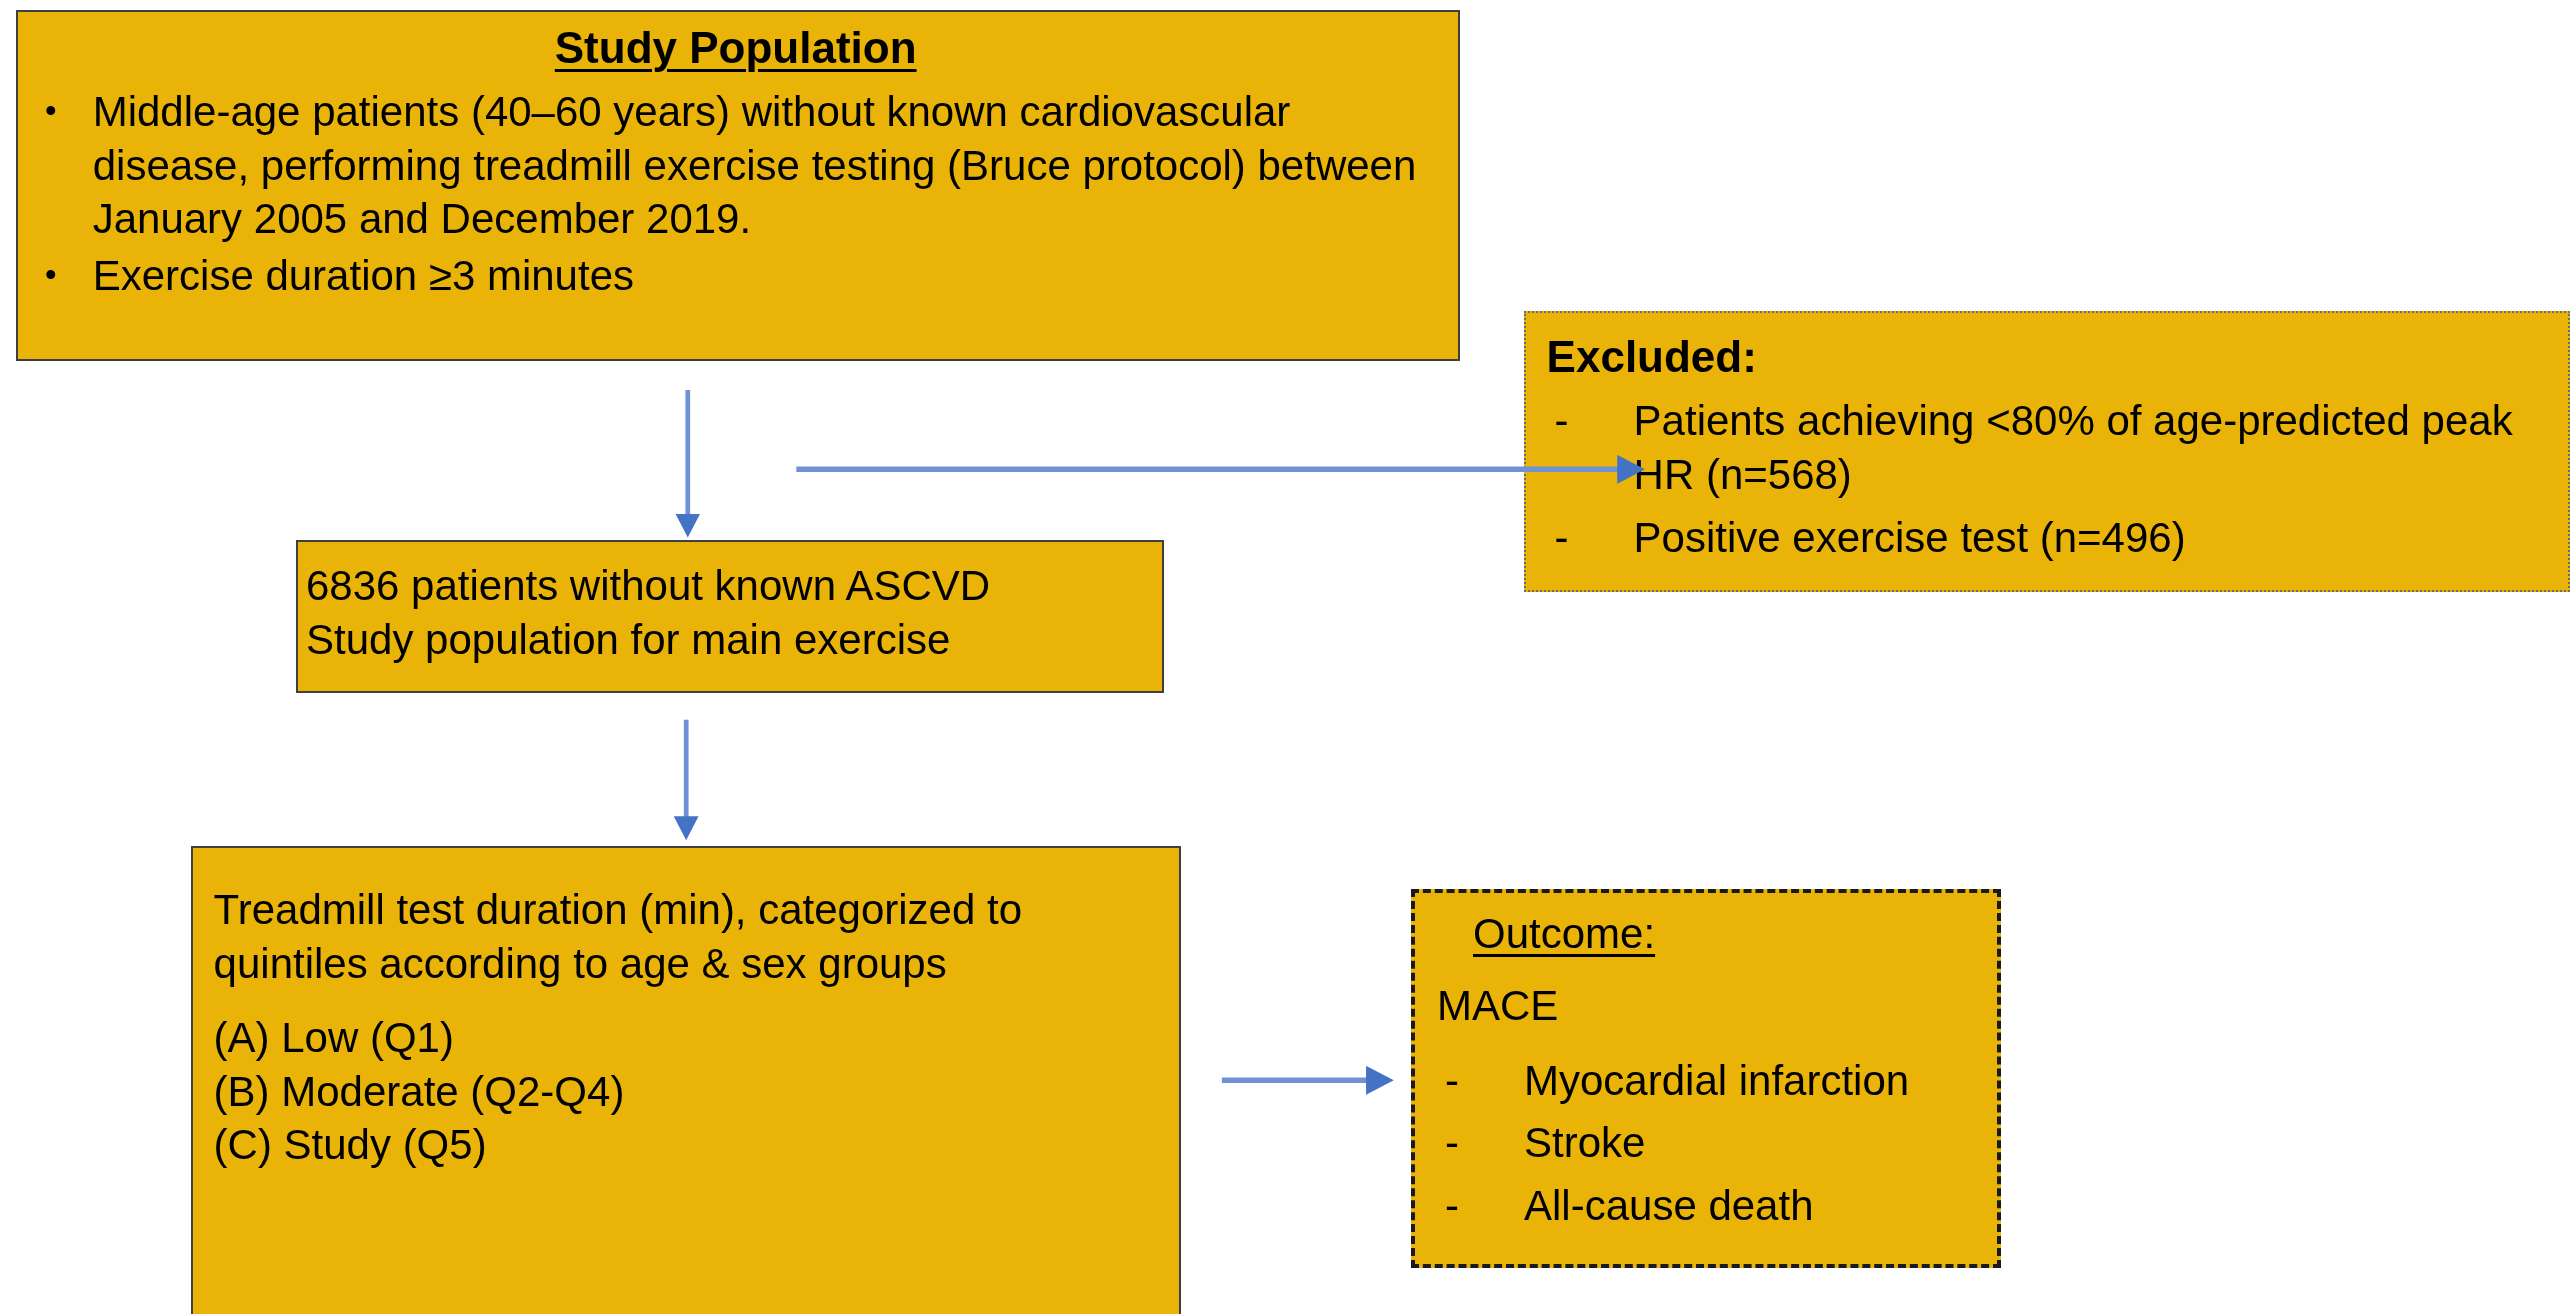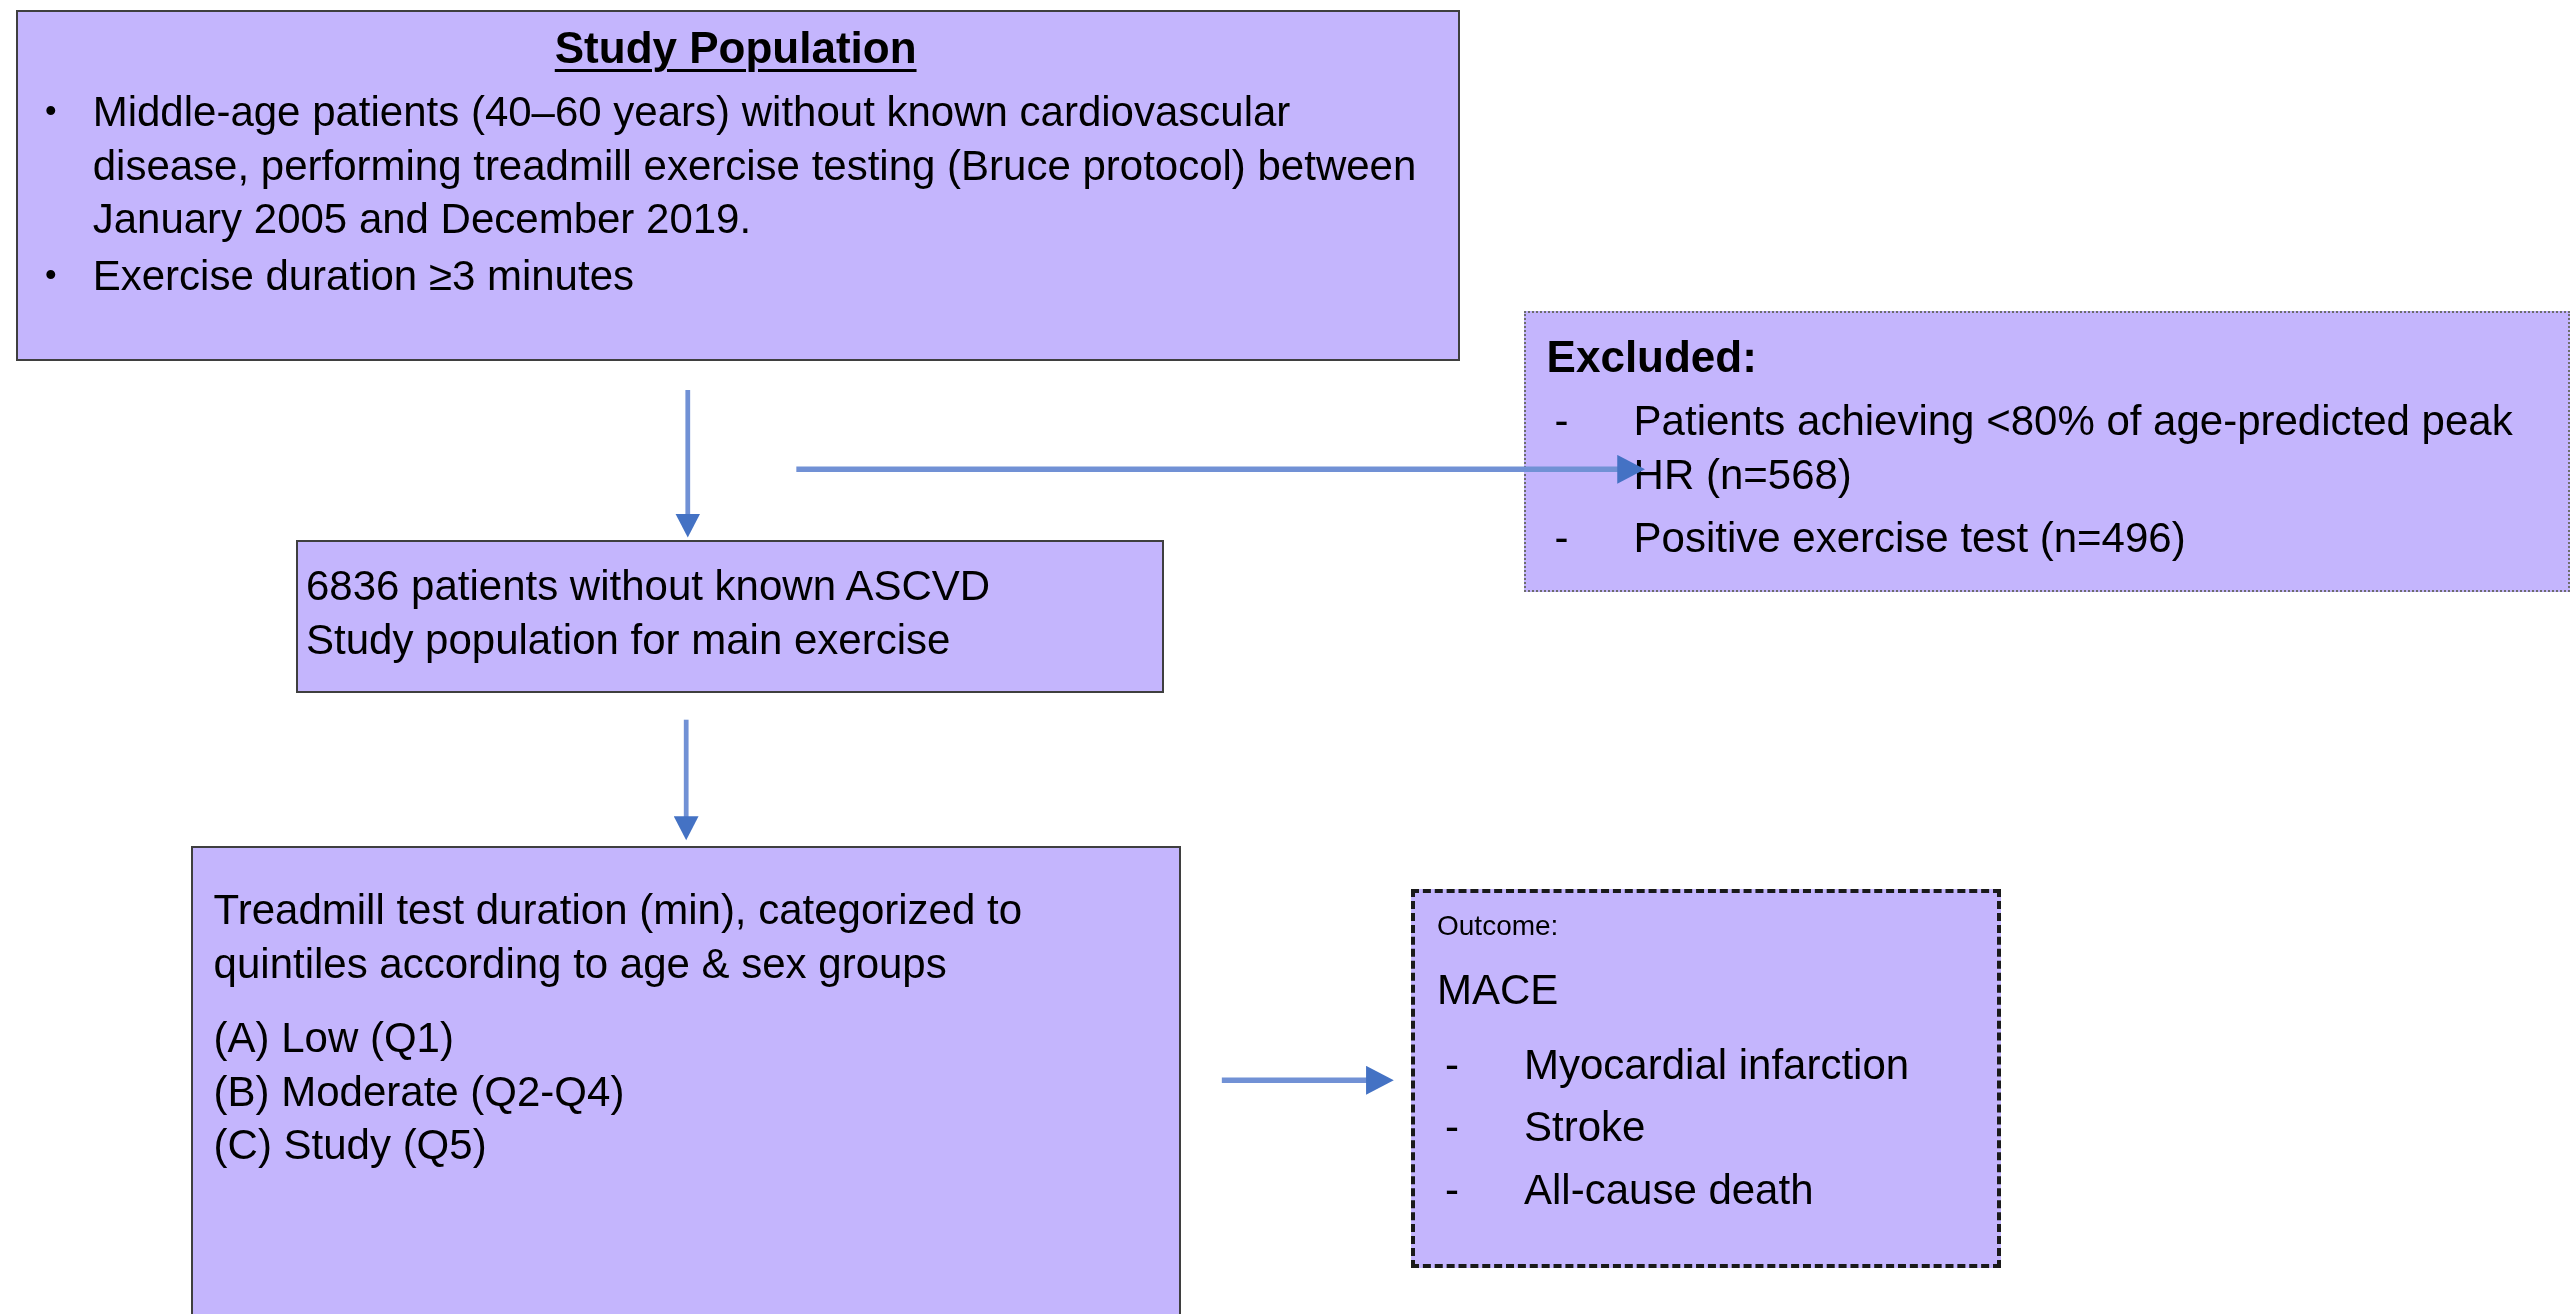--- a/index.html
+++ b/index.html
@@ -19,21 +19,21 @@
   .canvas {
     position: absolute;
     left: 0; top: 0;
     width: 2576px;
     height: 1315px;
   }
 
   .box {
     position: absolute;
     box-sizing: border-box;
-    background: #c4b5fd;
+    background: #eab308;
   }
 
   
   .box-solid {
     border: 2.4px solid #3f3f3f;
   }
 
   
   .box-dotted {
     border: 2.4px dotted #6d6d6d;
@@ -56,24 +56,26 @@
 
   .title-plain-bold {
     text-align: center;
     font-weight: bold;
     font-size: 44px;
     line-height: 1.15;
   }
 
   .left-underline {
     font-weight: normal;
+    text-decoration: underline;
     text-underline-offset: 5.5px;
     text-decoration-thickness: 3.2px;
-    font-size: 28px;
+    font-size: 42px;
     line-height: 1.15;
+    margin-left: 36px;
   }
 
   .para {
     font-size: 42px;
     line-height: 1.28;
   }
 
   
   ul.bullets {
     list-style: none;

